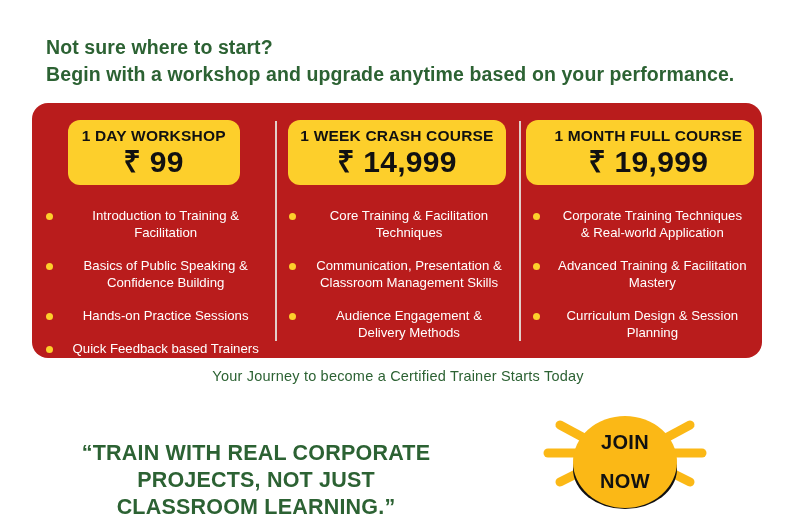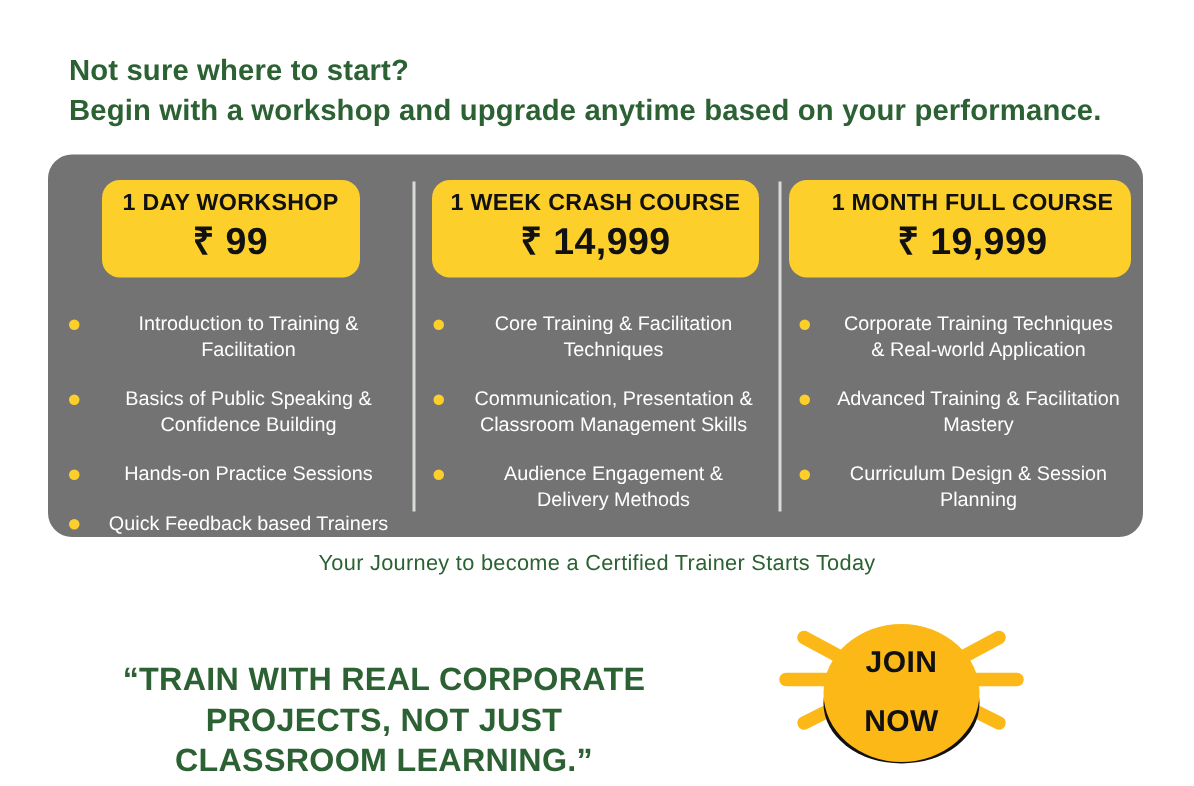--- a/index.html
+++ b/index.html
@@ -29,21 +29,21 @@
   }
   .heading .line { display: block; white-space: nowrap; }
 
   
   .panel {
     position: absolute;
     left: 32px;
     top: 103px;
     width: 730px;
     height: 255px;
-    background: #737373;
+    background: #b91c1c;
     border-radius: 16px;
     display: flex;
     flex-direction: row;
   }
   .col {
     flex: 1 1 0;
     position: relative;
     display: flex;
     flex-direction: column;
     align-items: center;
@@ -72,21 +72,21 @@
     box-sizing: border-box;
   }
   .pill-title {
     font-size: 15.5px;
     font-weight: bold;
     letter-spacing: 0.2px;
     line-height: 20px;
     white-space: nowrap;
   }
   .pill-price {
-    font-size: 25px;
+    font-size: 30px;
     font-weight: bold;
     line-height: 29px;
     letter-spacing: 0.3px;
     white-space: nowrap;
     margin-top: 1px;
   }
   .col-2 .pill { min-width: 200px; }
   .col-3 .pill { min-width: 200px; padding-left: 28px; }
 
   
@@ -144,21 +144,21 @@
     font-weight: bold;
     line-height: 27px;
     text-align: center;
     letter-spacing: 0.2px;
   }
   .quote .q-line { display: block; white-space: nowrap; }
 
   
   .join-wrap {
     position: absolute;
-    left: 510px;
+    left: 534px;
     top: 400px;
     width: 182px;
     height: 124px;
   }
   .join-wrap svg { display: block; }
   .join-label {
     position: absolute;
     left: 0;
     top: 0;
     width: 182px;

